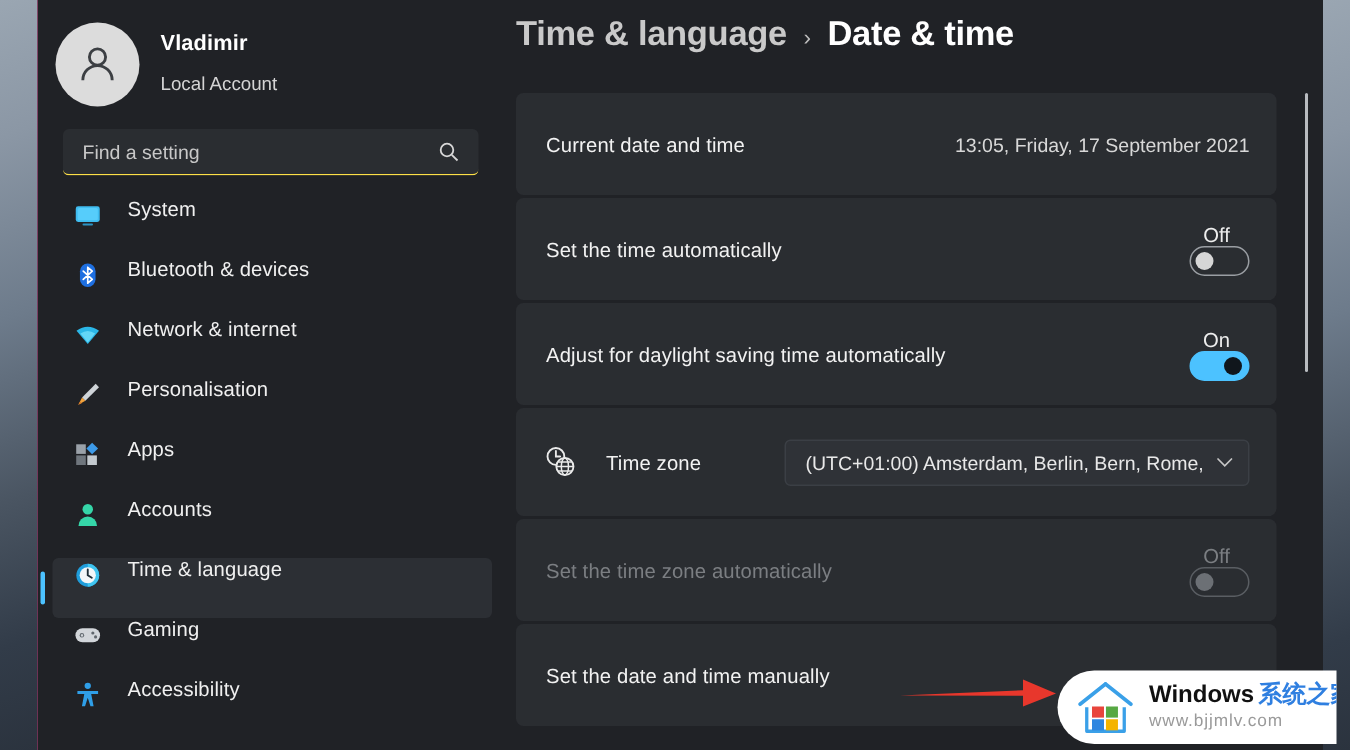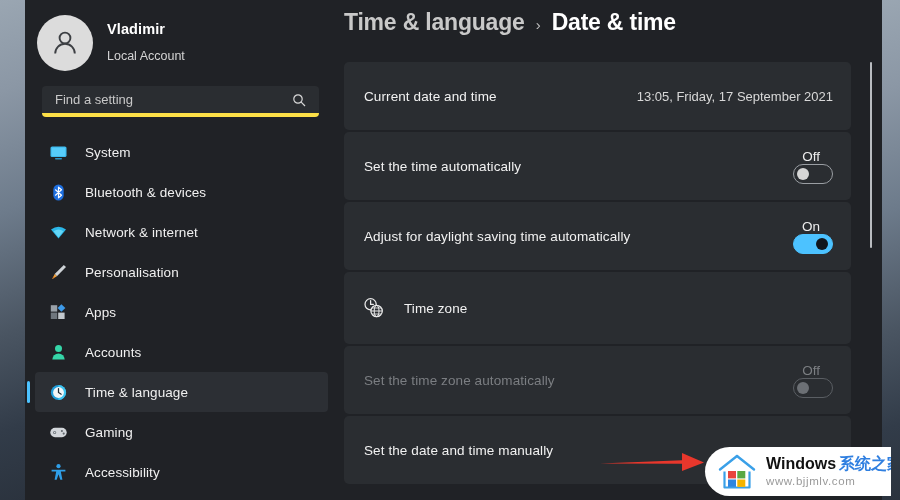--- a/index.html
+++ b/index.html
@@ -53,40 +53,40 @@
     letter-spacing: .1px;
   }
   .account-type { font-size: 12.5px; color: #d4d4d4; margin-top: 11px; }
 
   .search-wrap { padding: 12px 17px 0 17px; }
   .search-box {
     position: relative;
     height: 31px;
     background: #2a2d31;
     border-radius: 4px;
-    border-bottom: 4px solid #fde047;
+    border-bottom: 1px solid #fde047;
     display: flex; align-items: center;
   }
   .search-input {
     flex: 1;
     background: transparent; border: none; outline: none;
     color: #e6e6e6; font-size: 13px;
     font-family: "Liberation Sans", sans-serif;
     padding: 0 10px 0 13px;
   }
   .search-input::placeholder { color: #c8c8c8; opacity: 1; }
   .search-icon { padding-right: 13px; display: flex; color: #d8d8d8; }
 
   .nav { margin-top: 15px; }
   .nav-item {
     position: relative;
     height: 40px;
     margin: 0 8px 0 10px;
     border-radius: 4px;
-    display: flex; align-items: center;
+    display: flex; 
     padding-left: 12px;
     cursor: default;
   }
   .nav-item.selected { background: #2c2f34; }
   .nav-item.selected::before {
     content: ""; position: absolute;
     left: -8px; top: 9px;
     width: 3px; height: 22px;
     background: #4cc2ff; border-radius: 2px;
   }
@@ -381,20 +381,28 @@
               <circle cx="8.6" cy="7.3" r="5.6" fill="none" stroke="currentColor" stroke-width="1.25"></circle>
               <path d="M8.6 3.6 V7.3 H11.4" fill="none" stroke="currentColor" stroke-width="1.25" stroke-linecap="round"></path>
               <circle cx="14.6" cy="14" r="5.7" fill="#2a2d31" stroke="currentColor" stroke-width="1.25"></circle>
               <ellipse cx="14.6" cy="14" rx="2.4" ry="5.7" fill="none" stroke="currentColor" stroke-width="1"></ellipse>
               <line x1="9" y1="14" x2="20.2" y2="14" stroke="currentColor" stroke-width="1"></line>
               <line x1="10.1" y1="11" x2="19.1" y2="11" stroke="currentColor" stroke-width=".85"></line>
               <line x1="10.1" y1="17" x2="19.1" y2="17" stroke="currentColor" stroke-width=".85"></line>
             </svg>
           </span>
           <span class="card-label">Time zone</span>
+          <span class="dropdown">
+            <span class="dd-text">(UTC+01:00) Amsterdam, Berlin, Bern, Rome,</span>
+            <span class="chev">
+              <svg width="11" height="7" viewBox="0 0 11 7">
+                <path d="M1 1 L5.5 5.5 L10 1" fill="none" stroke="currentColor" stroke-width="1.15" stroke-linecap="round"></path>
+              </svg>
+            </span>
+          </span>
         </div>
 
         <div class="card" style="height:68px">
           <span class="card-label dim">Set the time zone automatically</span>
           <span class="row-right">
             <span class="toggle-text dim">Off</span>
             <span class="toggle off dim">
               <span class="knob"></span>
             </span>
           </span>

